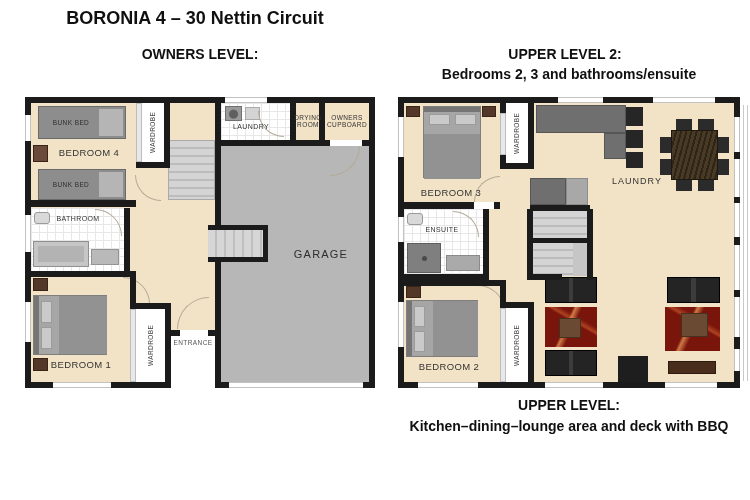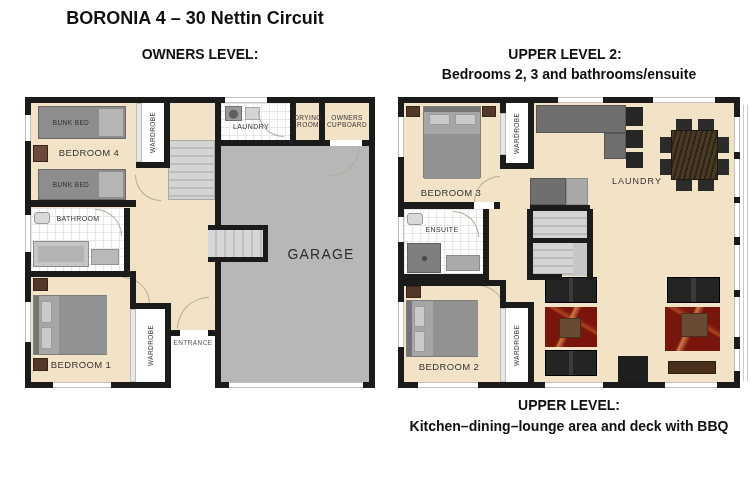--- a/index.html
+++ b/index.html
@@ -134,21 +134,21 @@
     <div class="arc br" style="left:305px;top:49px;width:30px;height:30px;"></div>
     <div class="arc tr" style="left:70px;top:112px;width:27px;height:27px;"></div>
     <div class="arc tr" style="left:98px;top:180px;width:27px;height:27px;"></div>
     <div class="arc tl" style="left:152px;top:200px;width:32px;height:32px;"></div>
 
     <div class="lbl" style="left:18px;top:50px;width:92px;height:12px;font-size:9.5px;">BEDROOM 4</div>
     <div class="lbl vlbl" style="left:117px;top:8px;width:22px;height:55px;font-size:6.5px;color:#444;">WARDROBE</div>
     <div class="lbl" style="left:198px;top:25px;width:56px;height:10px;font-size:7px;">LAUNDRY</div>
     <div class="lbl" style="left:267px;top:12px;width:32px;height:24px;font-size:6.5px;">DRYING ROOM</div>
     <div class="lbl" style="left:296px;top:12px;width:52px;height:24px;font-size:6.5px;">OWNERS CUPBOARD</div>
-    <div class="lbl" style="left:251px;top:150px;width:90px;height:14px;font-size:14px;letter-spacing:1.2px;color:#2e2e2e;">GARAGE</div>
+    <div class="lbl" style="left:251px;top:150px;width:90px;height:14px;font-size:11px;letter-spacing:1.2px;color:#2e2e2e;">GARAGE</div>
     <div class="lbl" style="left:22px;top:117px;width:62px;height:10px;font-size:7px;">BATHROOM</div>
     <div class="lbl" style="left:12px;top:262px;width:88px;height:12px;font-size:9.5px;">BEDROOM 1</div>
     <div class="lbl vlbl" style="left:111px;top:214px;width:29px;height:69px;font-size:6.5px;color:#444;">WARDROBE</div>
     <div class="lbl" style="left:144px;top:241px;width:48px;height:9px;font-size:6.5px;color:#555;">ENTRANCE</div>
   </div>
 
   <div class="plan" style="left:398px;top:97px;width:342px;height:291px;">
 
     <div class="floor white" style="left:108px;top:6px;width:22px;height:60px;"></div>
     <div class="floor tile" style="left:6px;top:112px;width:79px;height:65px;"></div>

